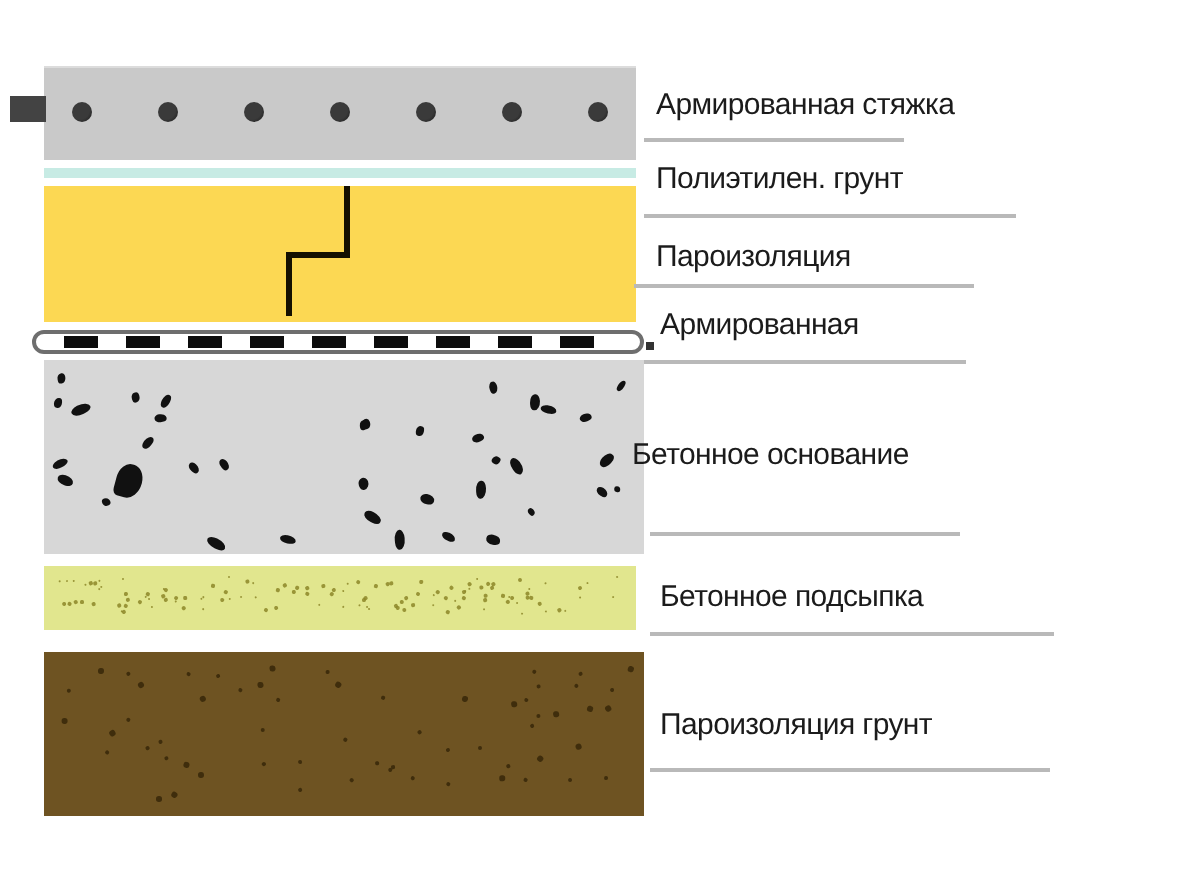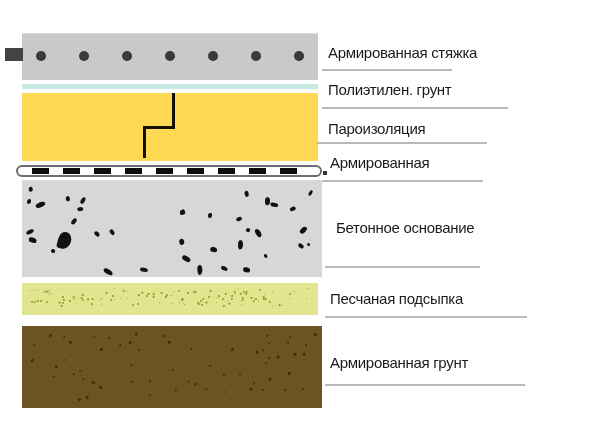--- a/index.html
+++ b/index.html
@@ -307,22 +307,22 @@
 
   <div class="lbl" style="left:328px;top:78px;">Полиэтилен. грунт</div>
   <div class="rule" style="left: 322px; top: 107px; width: 186px; background: rgb(185, 185, 185);"></div>
 
   <div class="lbl" style="left:328px;top:117px;">Пароизоляция</div>
   <div class="rule" style="left: 317px; top: 142px; width: 170px; background: rgb(185, 185, 185);"></div>
 
   <div class="lbl" style="left:330px;top:151px;">Армированная</div>
   <div class="rule" style="left: 322px; top: 180px; width: 161px; background: rgb(185, 185, 185);"></div>
 
-  <div class="lbl" style="left:336px;top:216px;">Бетонное основание</div>
+  <div class="lbl" style="left:316px;top:216px;">Бетонное основание</div>
   <div class="rule" style="left: 325px; top: 266px; width: 155px; background: rgb(185, 185, 185);"></div>
 
-  <div class="lbl" style="left:330px;top:287px;">Песчаная подсыпка</div>
+  <div class="lbl" style="left:330px;top:287px;">Бетонное подсыпка</div>
   <div class="rule" style="left: 325px; top: 316px; width: 202px; background: rgb(185, 185, 185);"></div>
 
-  <div class="lbl" style="left:330px;top:351px;">Армированная грунт</div>
+  <div class="lbl" style="left:330px;top:351px;">Пароизоляция грунт</div>
   <div class="rule" style="left: 325px; top: 384px; width: 200px; background: rgb(185, 185, 185);"></div>
 
 </div>
 
 </body></html>

